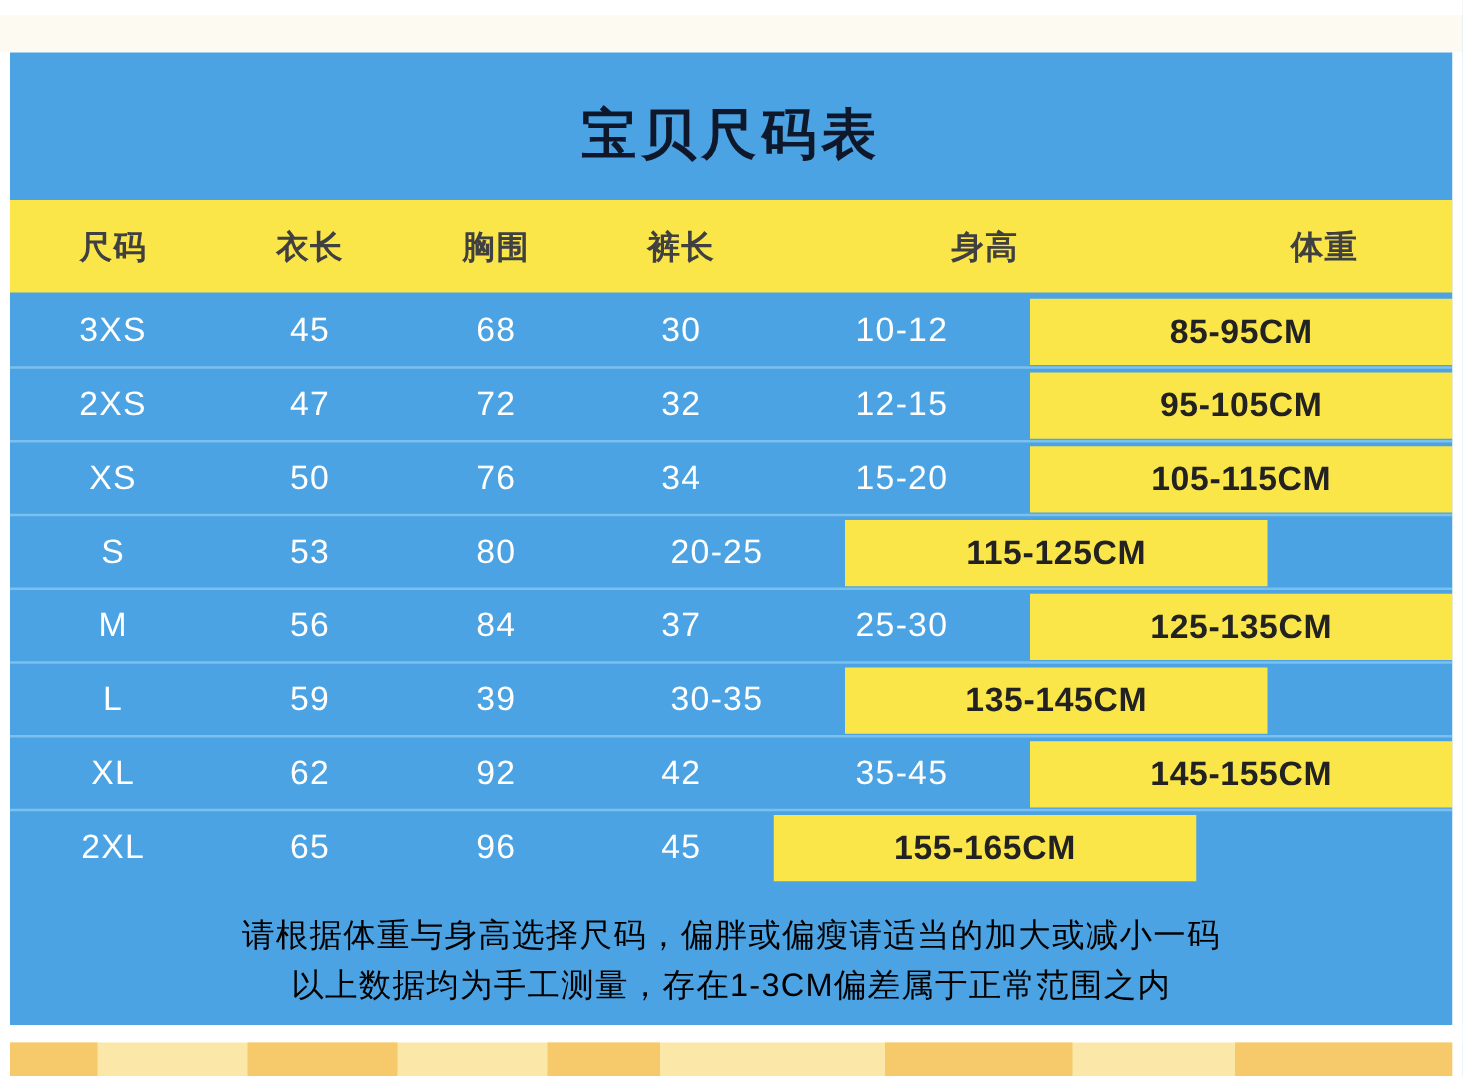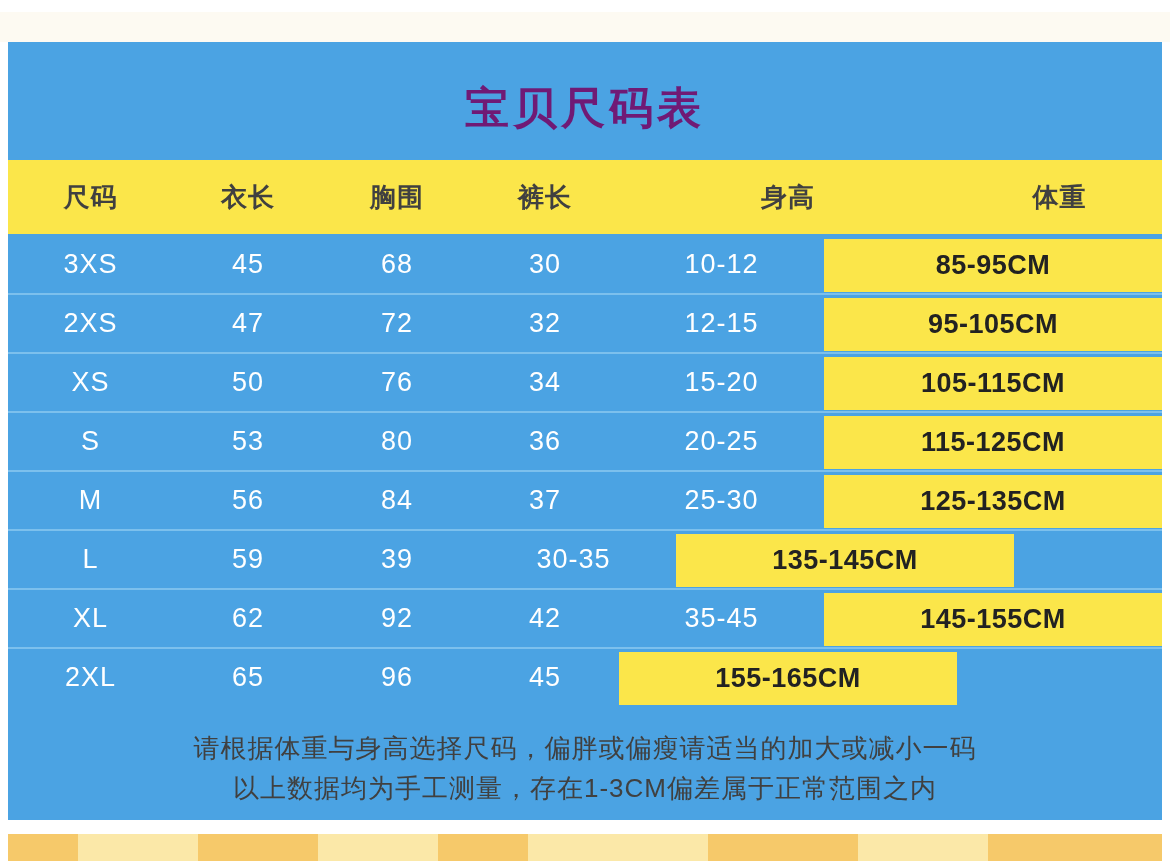--- a/index.html
+++ b/index.html
@@ -41,21 +41,21 @@
     position: absolute;
     left: 8px;
     top: 42px;
     width: 1154px;
     height: 778px;
     background: #4ba3e3;
     box-sizing: border-box;
   }
   .title {
     text-align: center;
-    color: #701a75;
+    color: #0f172a;
     font-size: 44px;
     font-weight: bold;
     letter-spacing: 4px;
     line-height: 1;
     padding-top: 44px;
     padding-bottom: 30px;
   }
   
   .header-row {
     display: flex;
@@ -108,21 +108,21 @@
     font-weight: bold;
     font-size: 27px;
     margin: 3px 5px 1px 0;
     letter-spacing: 0.5px;
   }
   .notes {
     padding-top: 22px;
     text-align: center;
   }
   .note-line {
-    color: #404040;
+    color: #000000;
     font-size: 26px;
     line-height: 1.55;
     letter-spacing: 1px;
   }
   
   .bottom-strip {
     position: absolute;
     left: 8px;
     top: 834px;
     width: 1154px;
@@ -198,21 +198,20 @@
         <div class="cell c2">76</div>
         <div class="cell c3">34</div>
         <div class="cell c4">15-20</div>
         <div class="cell height c5">105-115CM</div>
       </div>
 
       <div class="data-row">
         <div class="cell size c0">S</div>
         <div class="cell c1">53</div>
         <div class="cell c2">80</div>
-        <div class="cell c3">36</div>
         <div class="cell c4">20-25</div>
         <div class="cell height c5">115-125CM</div>
       </div>
 
       <div class="data-row">
         <div class="cell size c0">M</div>
         <div class="cell c1">56</div>
         <div class="cell c2">84</div>
         <div class="cell c3">37</div>
         <div class="cell c4">25-30</div>

